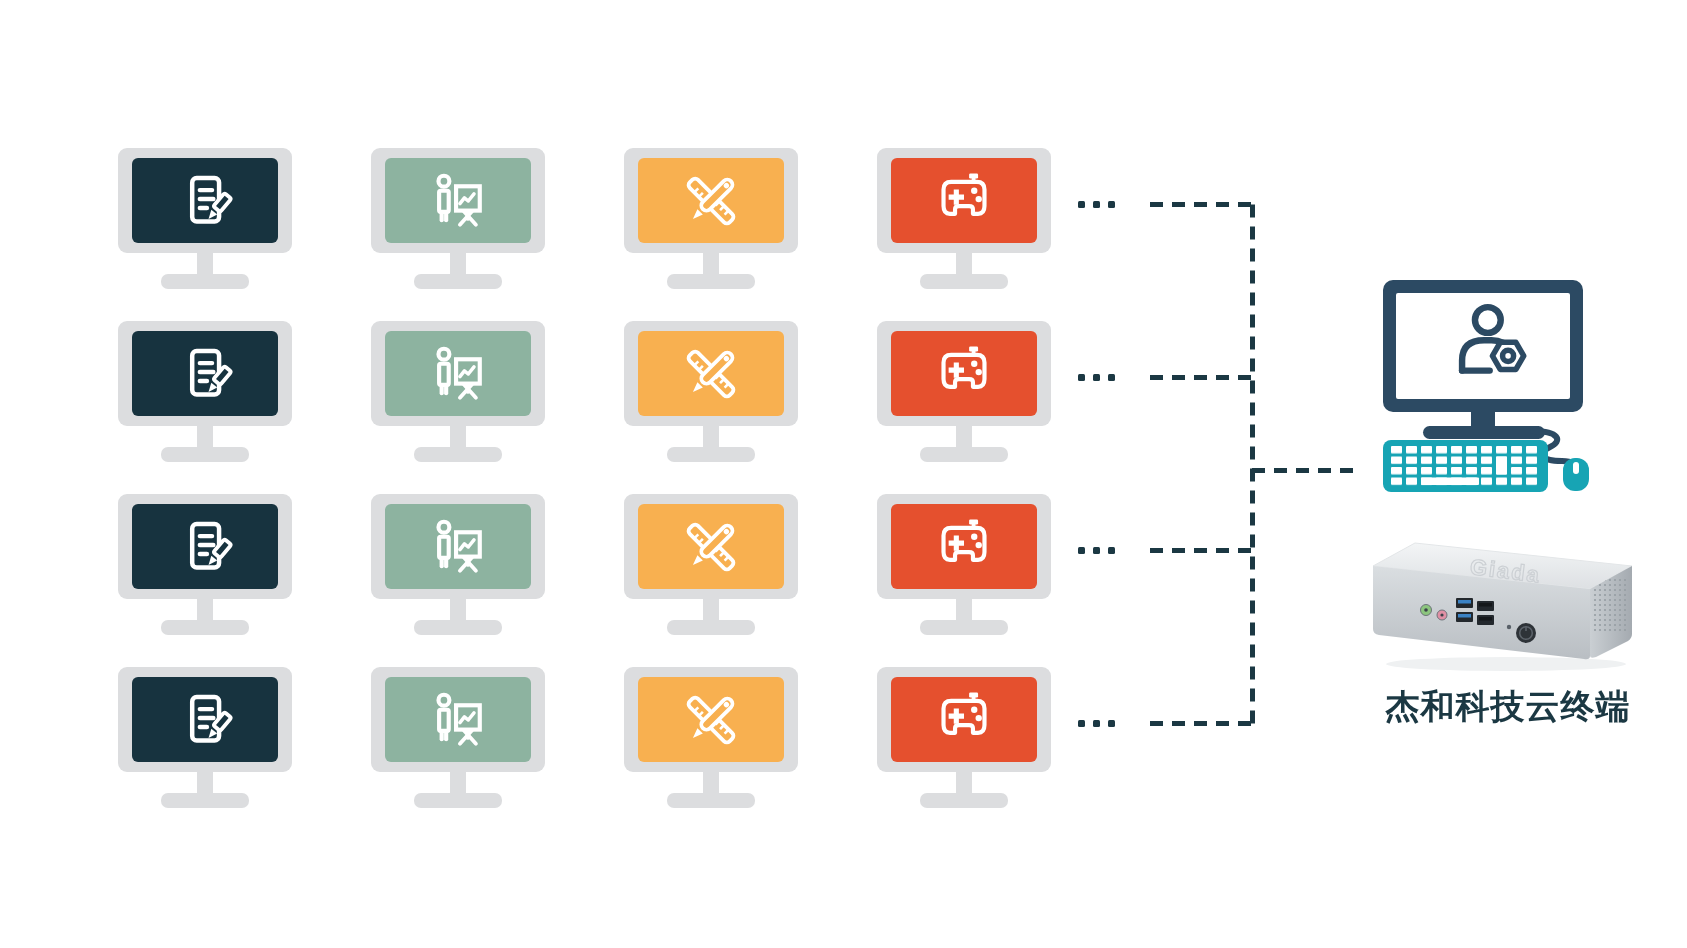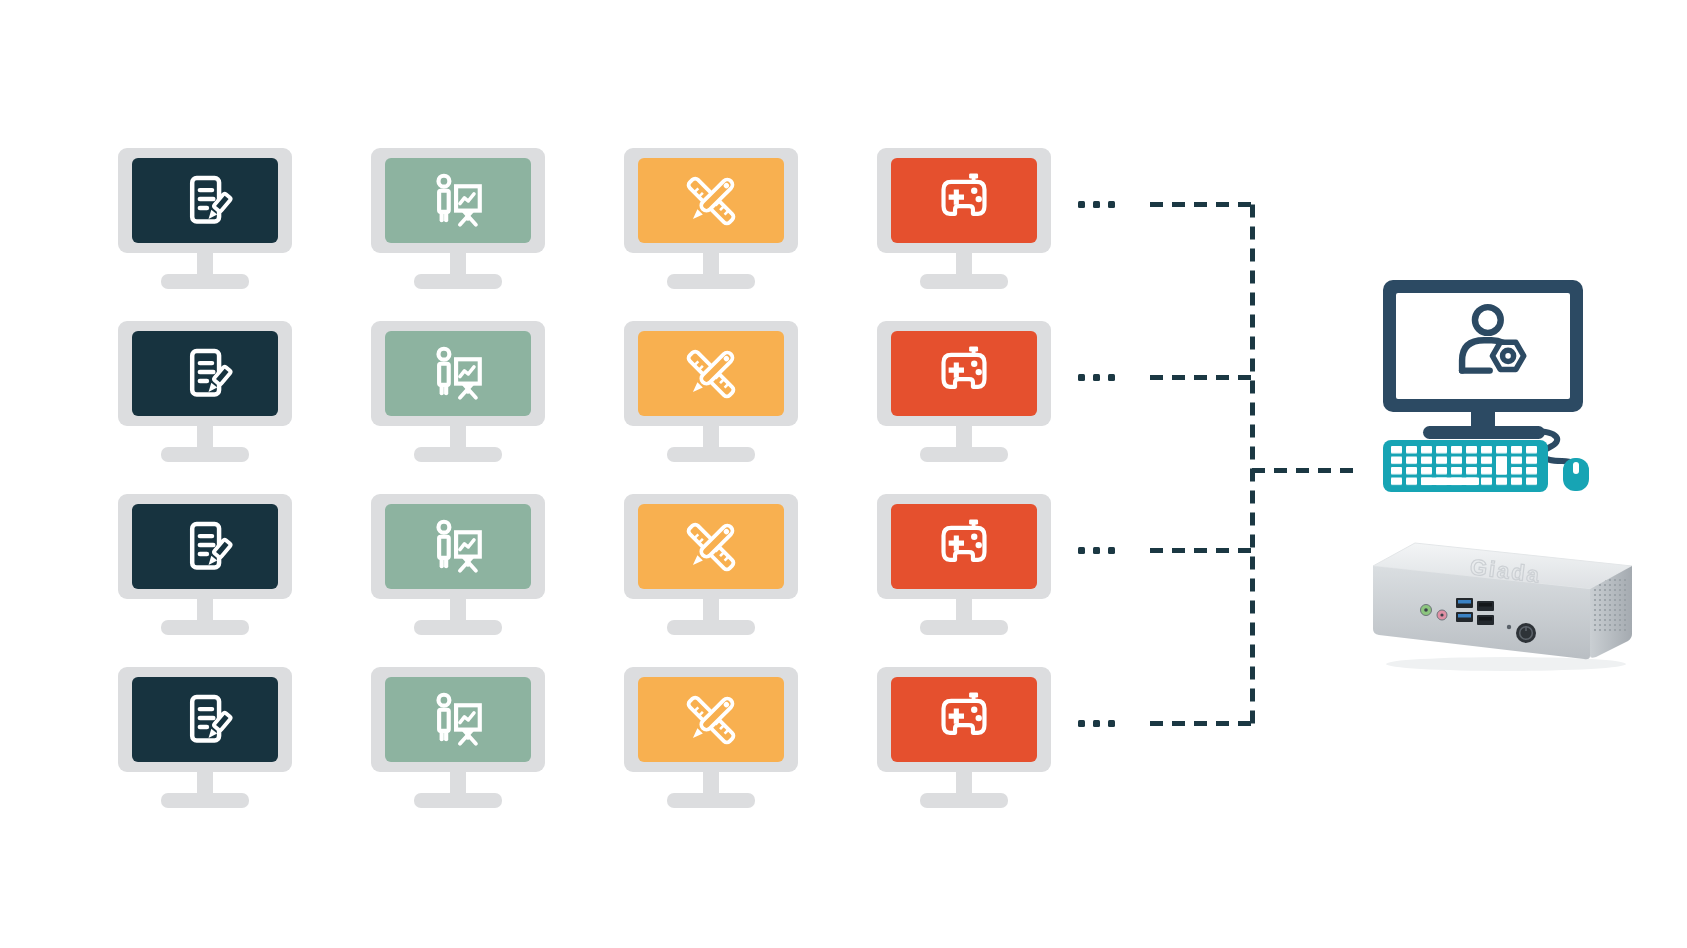--- a/index.html
+++ b/index.html
@@ -370,13 +370,14 @@
       <rect x="111" y="65" width="13" height="3.5" fill="#14171a"></rect>
       <rect x="109" y="77" width="17" height="10" rx="1" fill="#23282d"></rect>
       <rect x="111" y="79" width="13" height="3.5" fill="#14171a"></rect>
       <circle cx="141" cy="89" r="2.2" fill="#596068"></circle>
       <circle cx="158" cy="95" r="10" fill="#2e3338"></circle>
       <circle cx="158" cy="95" r="6.3" fill="none" stroke="#5c636a" stroke-width="1.6"></circle>
       <line x1="158" y1="88" x2="158" y2="93" stroke="#5c636a" stroke-width="1.6"></line>
     </g>
   </svg>
 
+  <div id="device-label">杰和科技云终端</div>
 </div>
 
 </body></html>

